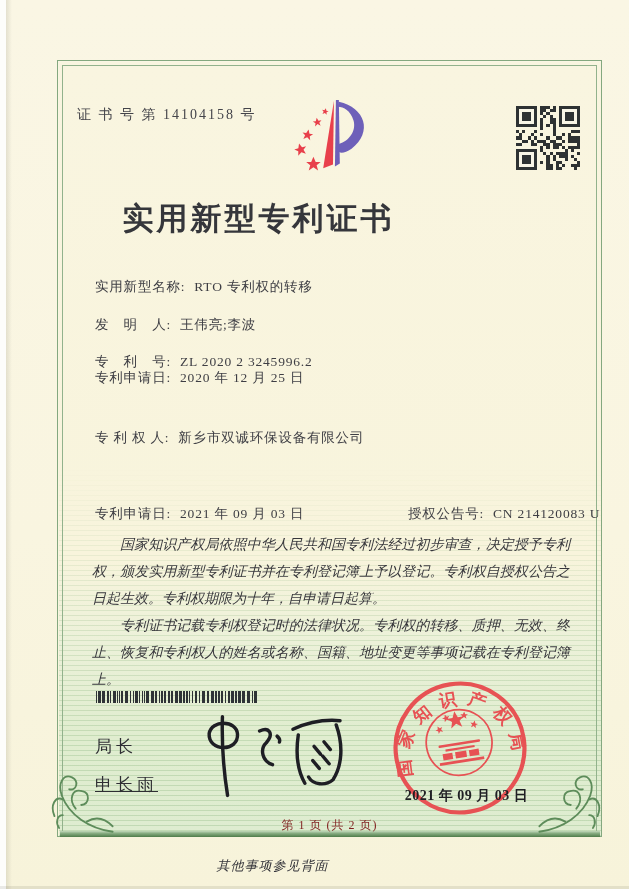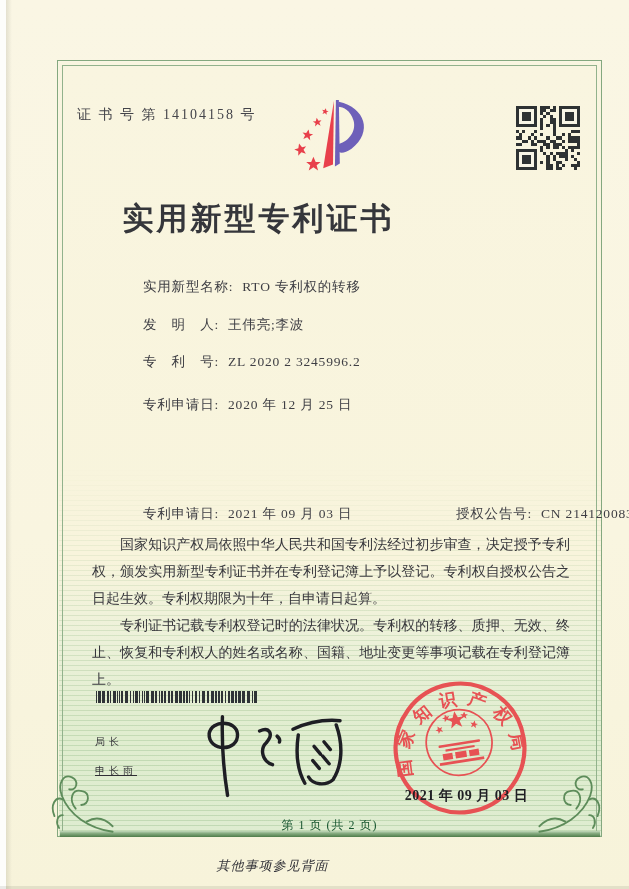--- a/index.html
+++ b/index.html
@@ -26,39 +26,39 @@
   .frame-bottom-bar{position:absolute;left:60px;top:831px;width:540px;height:6px;
          background:linear-gradient(180deg,#c2d8ba 0%,#86ab80 40%,#4e7c49 100%);}
 
   .cert-no{position:absolute;left:77px;top:106px;font-size:14px;letter-spacing:2px;color:#44444a;}
   .logo{position:absolute;left:283px;top:95px;width:98px;height:88px;}
   .qr{position:absolute;left:516px;top:106px;width:64px;height:64px;}
   .title{position:absolute;left:0;top:198px;width:517px;text-align:center;
          font-size:31px;font-weight:bold;letter-spacing:3px;color:#35363b;}
 
   .field-row{position:absolute;left:95px;font-size:13.5px;letter-spacing:.8px;color:#3e3e44;white-space:nowrap;}
-  .field-row .lbl{margin-right:9px;margin-left:48px;}
+  .field-row .lbl{margin-right:9px;}
   .field-pair2{position:absolute;left:313px;top:0;}
   .field-pair2 .lbl{margin-right:9px;text-align:right;}
 
   .paragraphs{position:absolute;left:92px;top:531px;width:478px;font-size:14px;line-height:27px;
-         color:#37373c;text-align:justify;}
+         color:#37373c;text-align:justify;font-style:italic;}
   .paragraphs p{margin:0;text-indent:2em;}
 
   .barcode{position:absolute;left:96px;top:691px;width:163px;height:12px;}
 
-  .signer{position:absolute;left:95px;top:735px;font-size:10px;letter-spacing:4px;color:#2e2e33;}
+  .signer{position:absolute;left:95px;top:735px;font-size:17px;letter-spacing:4px;color:#2e2e33;}
   .signer .signer-name{margin-top:15px;text-decoration:underline;}
   .signature{position:absolute;left:198px;top:706px;width:152px;height:96px;}
 
   .seal{position:absolute;left:390px;top:678px;width:140px;height:140px;transform:rotate(-9deg);opacity:.95;}
   .seal-date{position:absolute;left:394px;top:787px;width:145px;text-align:center;
          font-size:14px;font-weight:bold;color:#1f1f24;letter-spacing:.5px;}
 
-  .page-info{position:absolute;left:58px;top:817px;width:543px;text-align:center;font-size:12px;color:#14532d;letter-spacing:1px;}
+  .page-info{position:absolute;left:58px;top:817px;width:543px;text-align:center;font-size:12px;color:#7f1d1d;letter-spacing:1px;}
   .back-note{position:absolute;left:0;top:857px;width:545px;text-align:center;font-size:13px;
          font-style:italic;color:#34343a;letter-spacing:1px;}
 
   .ornament{position:absolute;width:72px;height:90px;}
   .ornament.left{left:48px;top:748px;}
   .ornament.right{left:532px;top:748px;}
 </style>
 </head>
 <body>
 
@@ -242,22 +242,25 @@
 
   <div class="field-row" style="top:278px">
     <span class="lbl">实用新型名称:</span><span class="val">RTO 专利权的转移</span>
   </div>
   <div class="field-row" style="top:316px">
     <span class="lbl">发　明　人:</span><span class="val">王伟亮;李波</span>
   </div>
   <div class="field-row" style="top:353px">
     <span class="lbl">专　利　号:</span><span class="val">ZL 2020 2 3245996.2</span>
   </div>
-  <div class="field-row" style="top:396px">
+  <div class="field-row" style="top:369px">
     <span class="lbl">专利申请日:</span><span class="val">2020 年 12 月 25 日</span>
+  </div>
+  <div class="field-row" style="top:429px">
+    <span class="lbl">专 利 权 人:</span><span class="val">新乡市双诚环保设备有限公司</span>
   </div>
   <div class="field-row" style="top:505px;width:480px">
     <span class="lbl">专利申请日:</span><span class="val">2021 年 09 月 03 日</span>
     <span class="field-pair2">
       <span class="lbl">授权公告号:</span><span class="val">CN 214120083 U</span>
     </span>
   </div>
 
   <div class="paragraphs">
     <p>国家知识产权局依照中华人民共和国专利法经过初步审查，决定授予专利权，颁发实用新型专利证书并在专利登记簿上予以登记。专利权自授权公告之日起生效。专利权期限为十年，自申请日起算。</p>

